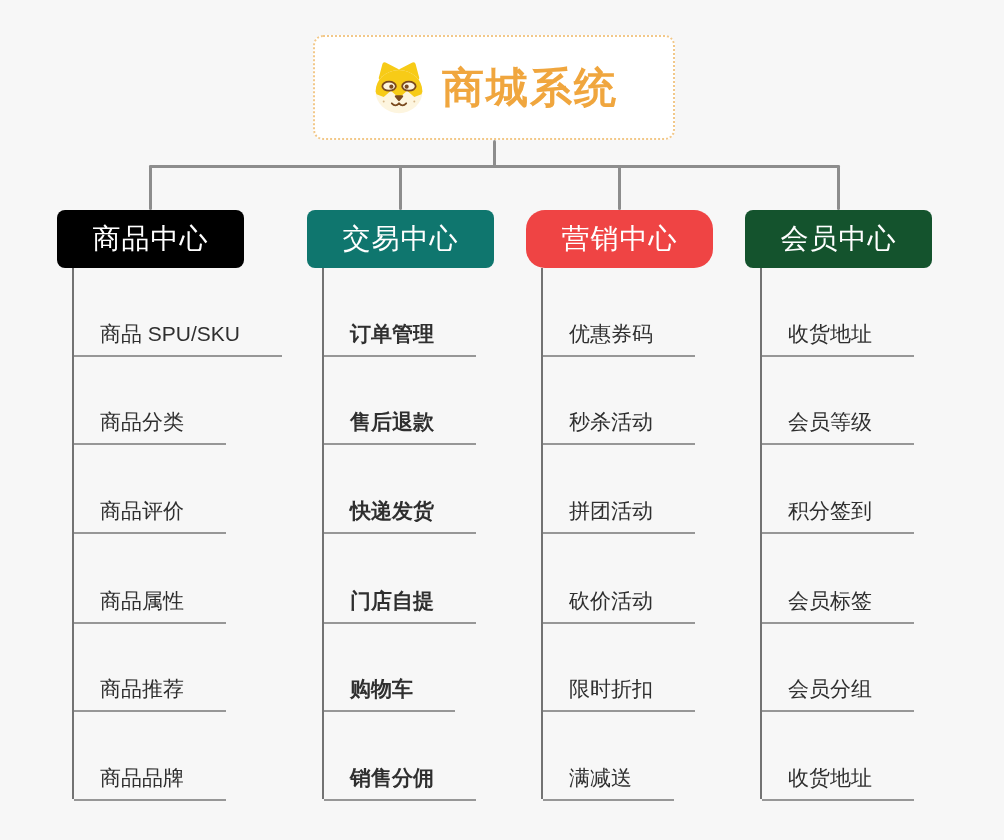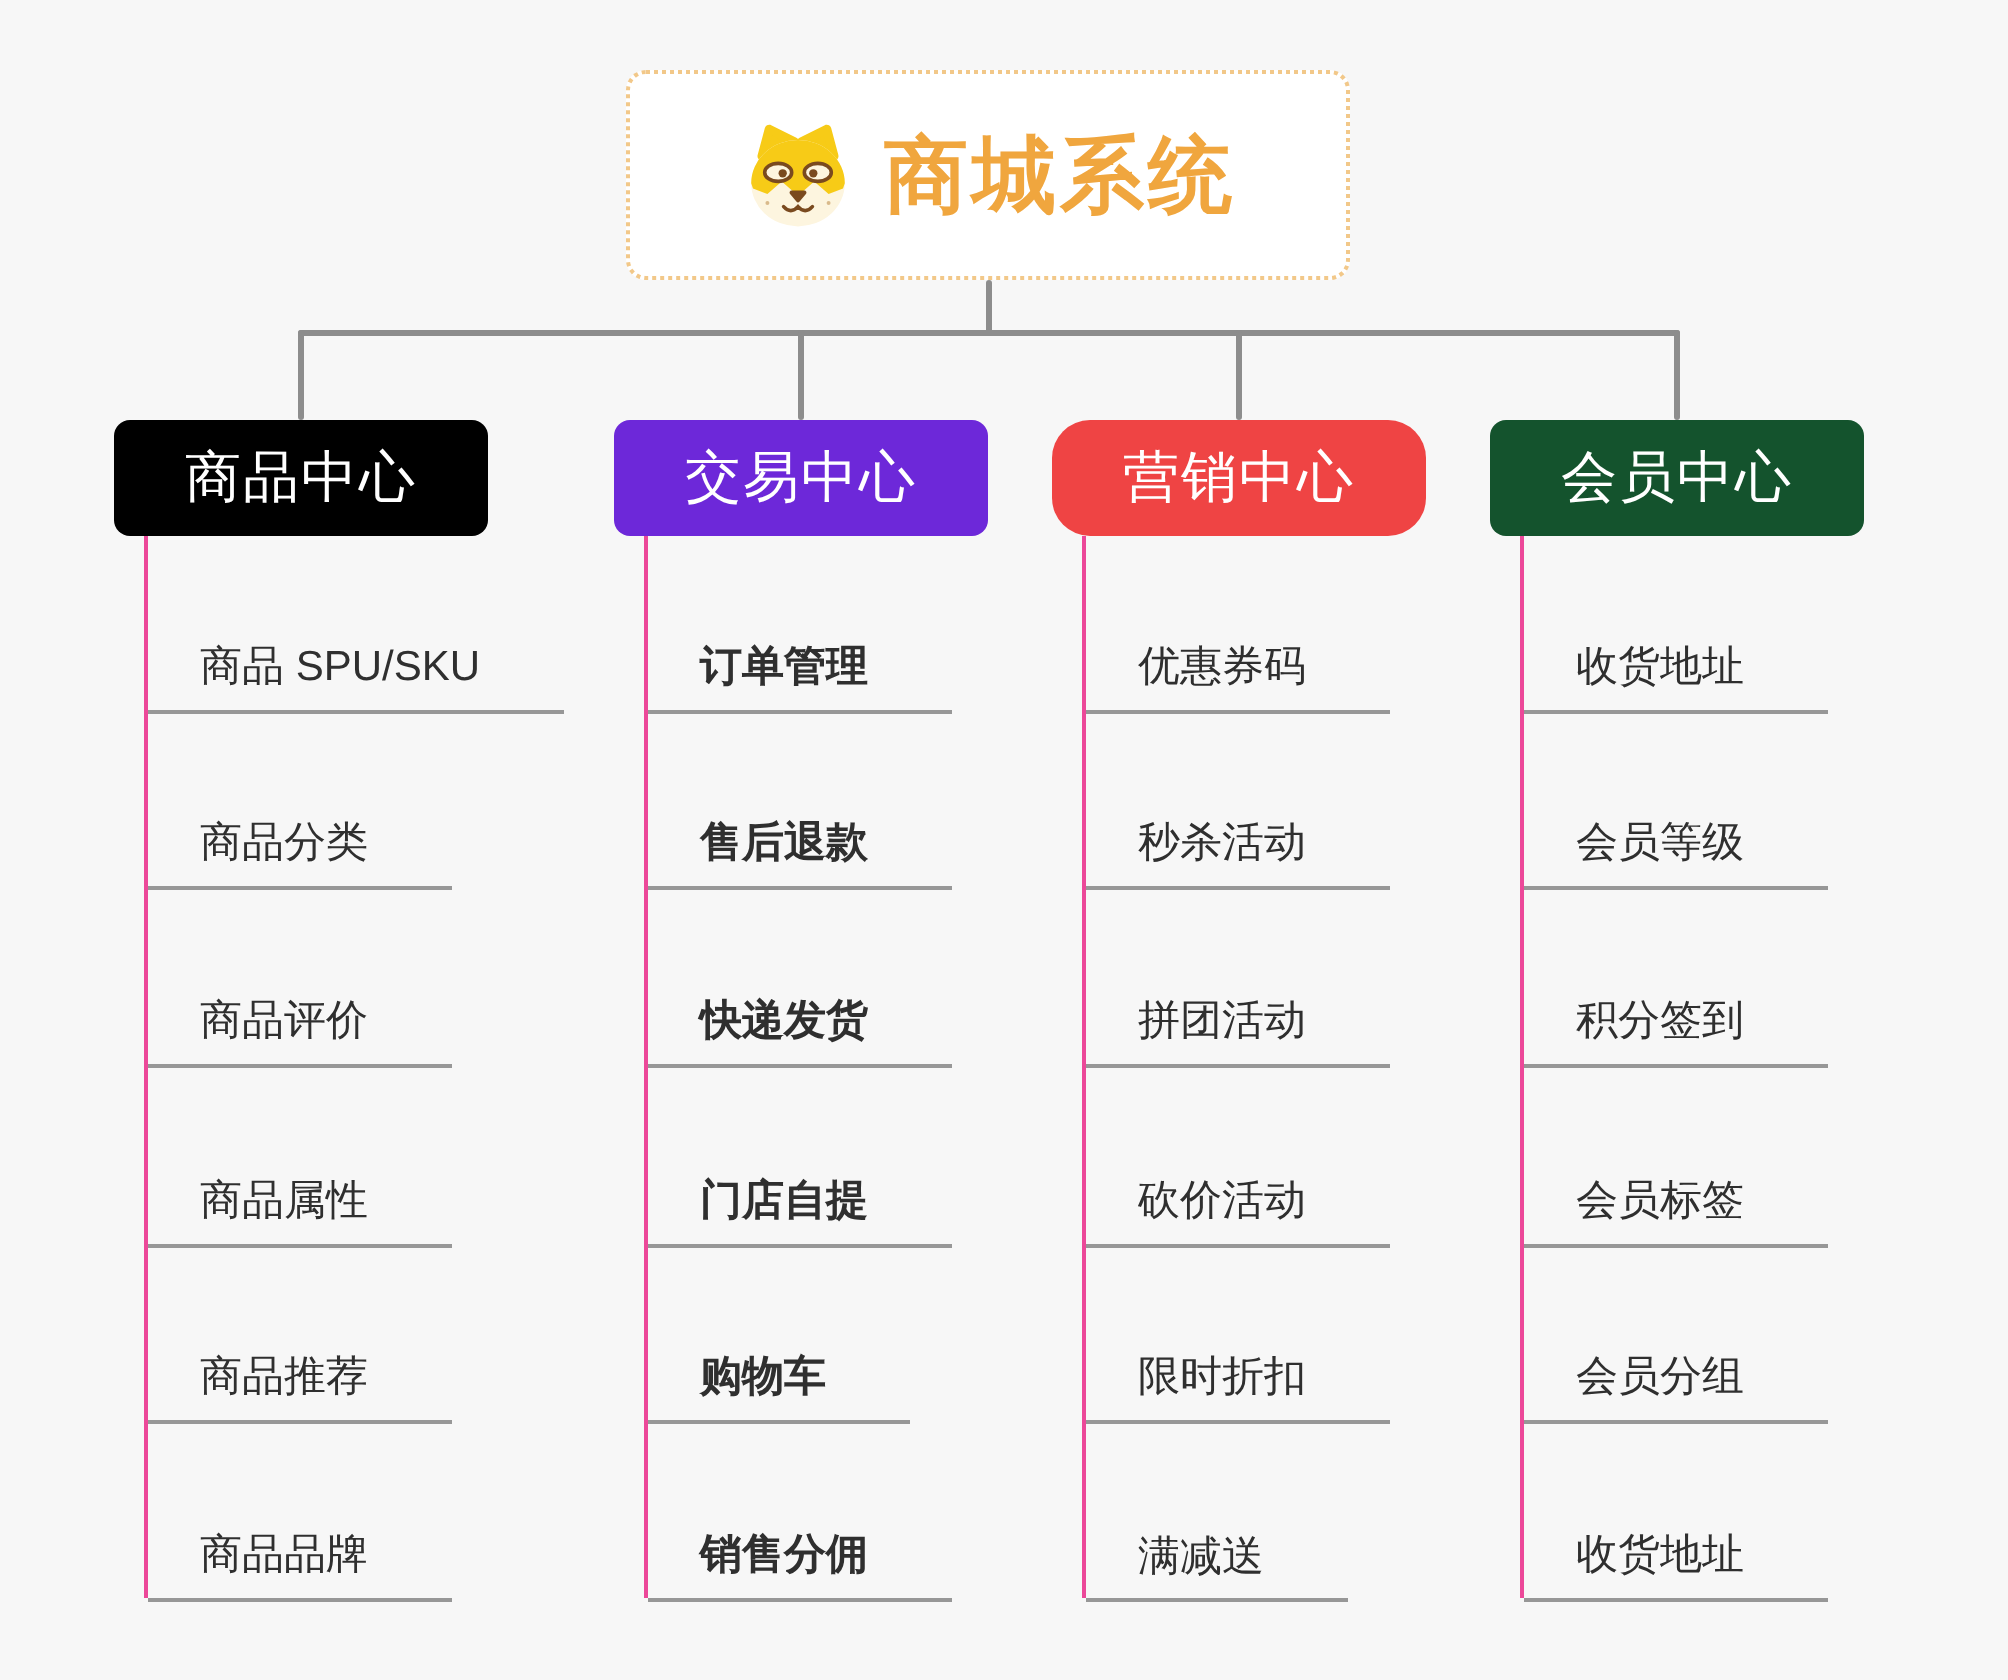--- a/index.html
+++ b/index.html
@@ -38,21 +38,21 @@
   .branch-box{
     position:absolute;top:210px;width:187px;height:58px;
     border-radius:8px;
     display:flex;align-items:center;justify-content:center;
     color:#ffffff;font-size:28px;letter-spacing:1px;
     cursor:pointer;
   }
   
   .column-trunk{
     position:absolute;top:268px;height:531px;
-    border-left:2px solid #ec4899;
+    border-left:2px solid #737373;
   }
   .leaf-item{
     position:absolute;left:0;
     width:max-content;
     padding:0 42px 6px 26px;
     border-bottom:2px solid #979797;
     font-size:21px;line-height:30px;color:#2f2f2f;
     white-space:nowrap;
     cursor:pointer;
   }
@@ -94,41 +94,41 @@
         <span>商品中心</span>
       </div>
       <div class="column-trunk" style="left: 72px;">
         <div class="leaf-item" style="top: 51px;">商品 SPU/SKU</div>
         <div class="leaf-item" style="top: 139px;">商品分类</div>
         <div class="leaf-item" style="top: 228px;">商品评价</div>
         <div class="leaf-item" style="top: 318px;">商品属性</div>
         <div class="leaf-item" style="top: 406px;">商品推荐</div>
         <div class="leaf-item" style="top: 495px;">商品品牌</div>
       </div>
-      <div class="branch-box" style="left: 307px; background: #6d28d9;">
+      <div class="branch-box" style="left: 307px; background: #0f766e;">
         <span>交易中心</span>
       </div>
       <div class="column-trunk" style="left: 322px; font-weight: bold;">
         <div class="leaf-item" style="top: 51px;">订单管理</div>
         <div class="leaf-item" style="top: 139px;">售后退款</div>
         <div class="leaf-item" style="top: 228px;">快递发货</div>
         <div class="leaf-item" style="top: 318px;">门店自提</div>
         <div class="leaf-item" style="top: 406px;">购物车</div>
         <div class="leaf-item" style="top: 495px;">销售分佣</div>
       </div>
       <div class="branch-box" style="left: 526px; background: #ef4444; border-radius: 19px;">
         <span>营销中心</span>
       </div>
       <div class="column-trunk" style="left: 541px;">
         <div class="leaf-item" style="top: 51px;">优惠券码</div>
         <div class="leaf-item" style="top: 139px;">秒杀活动</div>
         <div class="leaf-item" style="top: 228px;">拼团活动</div>
         <div class="leaf-item" style="top: 318px;">砍价活动</div>
         <div class="leaf-item" style="top: 406px;">限时折扣</div>
-        <div class="leaf-item" style="top: 495px; font-family: Liberation Serif, serif;">满减送</div>
+        <div class="leaf-item" style="top: 495px;">满减送</div>
       </div>
       <div class="branch-box" style="left: 745px; background: #14532d;">
         <span>会员中心</span>
       </div>
       <div class="column-trunk" style="left: 760px;">
         <div class="leaf-item" style="top: 51px;">收货地址</div>
         <div class="leaf-item" style="top: 139px; text-align: right;">会员等级</div>
         <div class="leaf-item" style="top: 228px;">积分签到</div>
         <div class="leaf-item" style="top: 318px;">会员标签</div>
         <div class="leaf-item" style="top: 406px;">会员分组</div>

